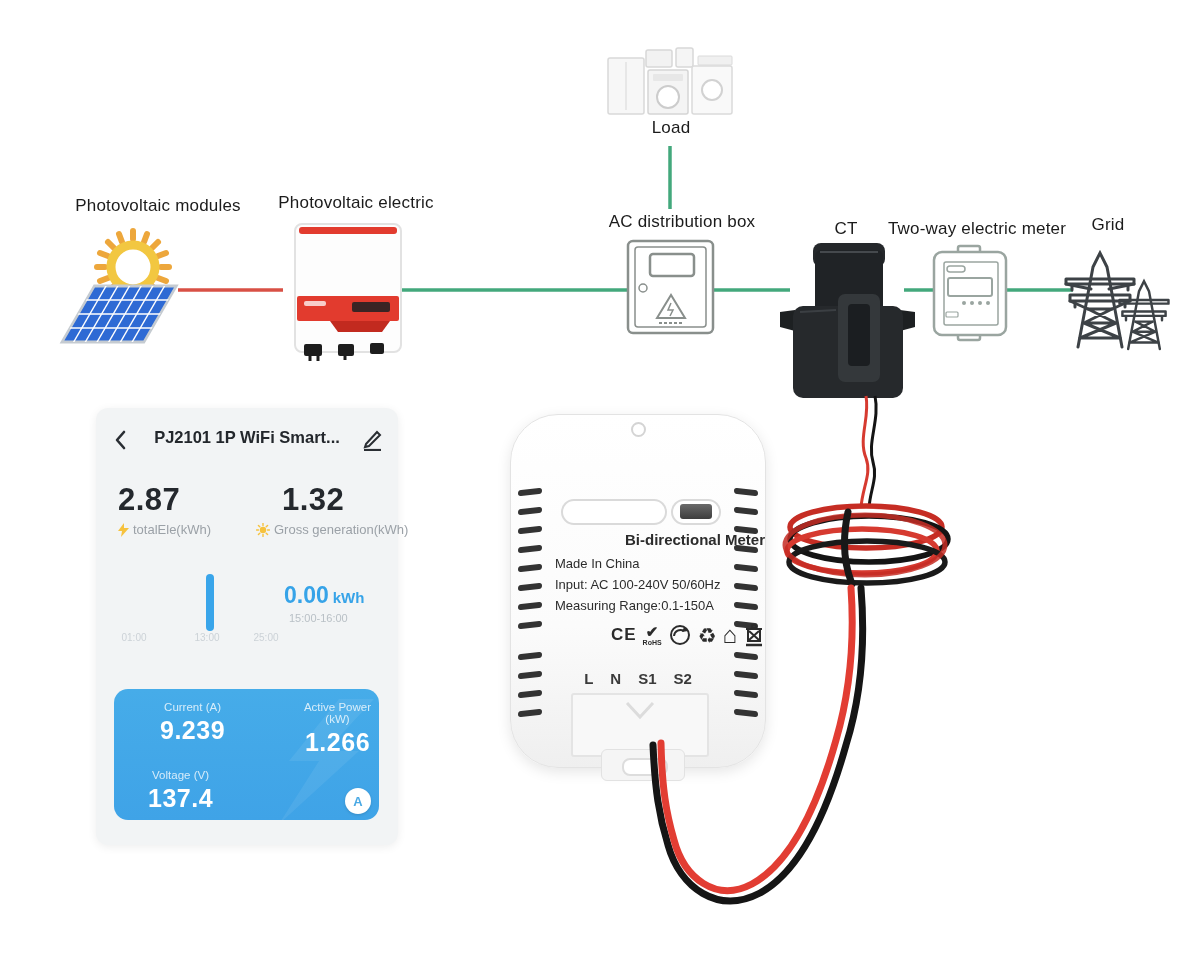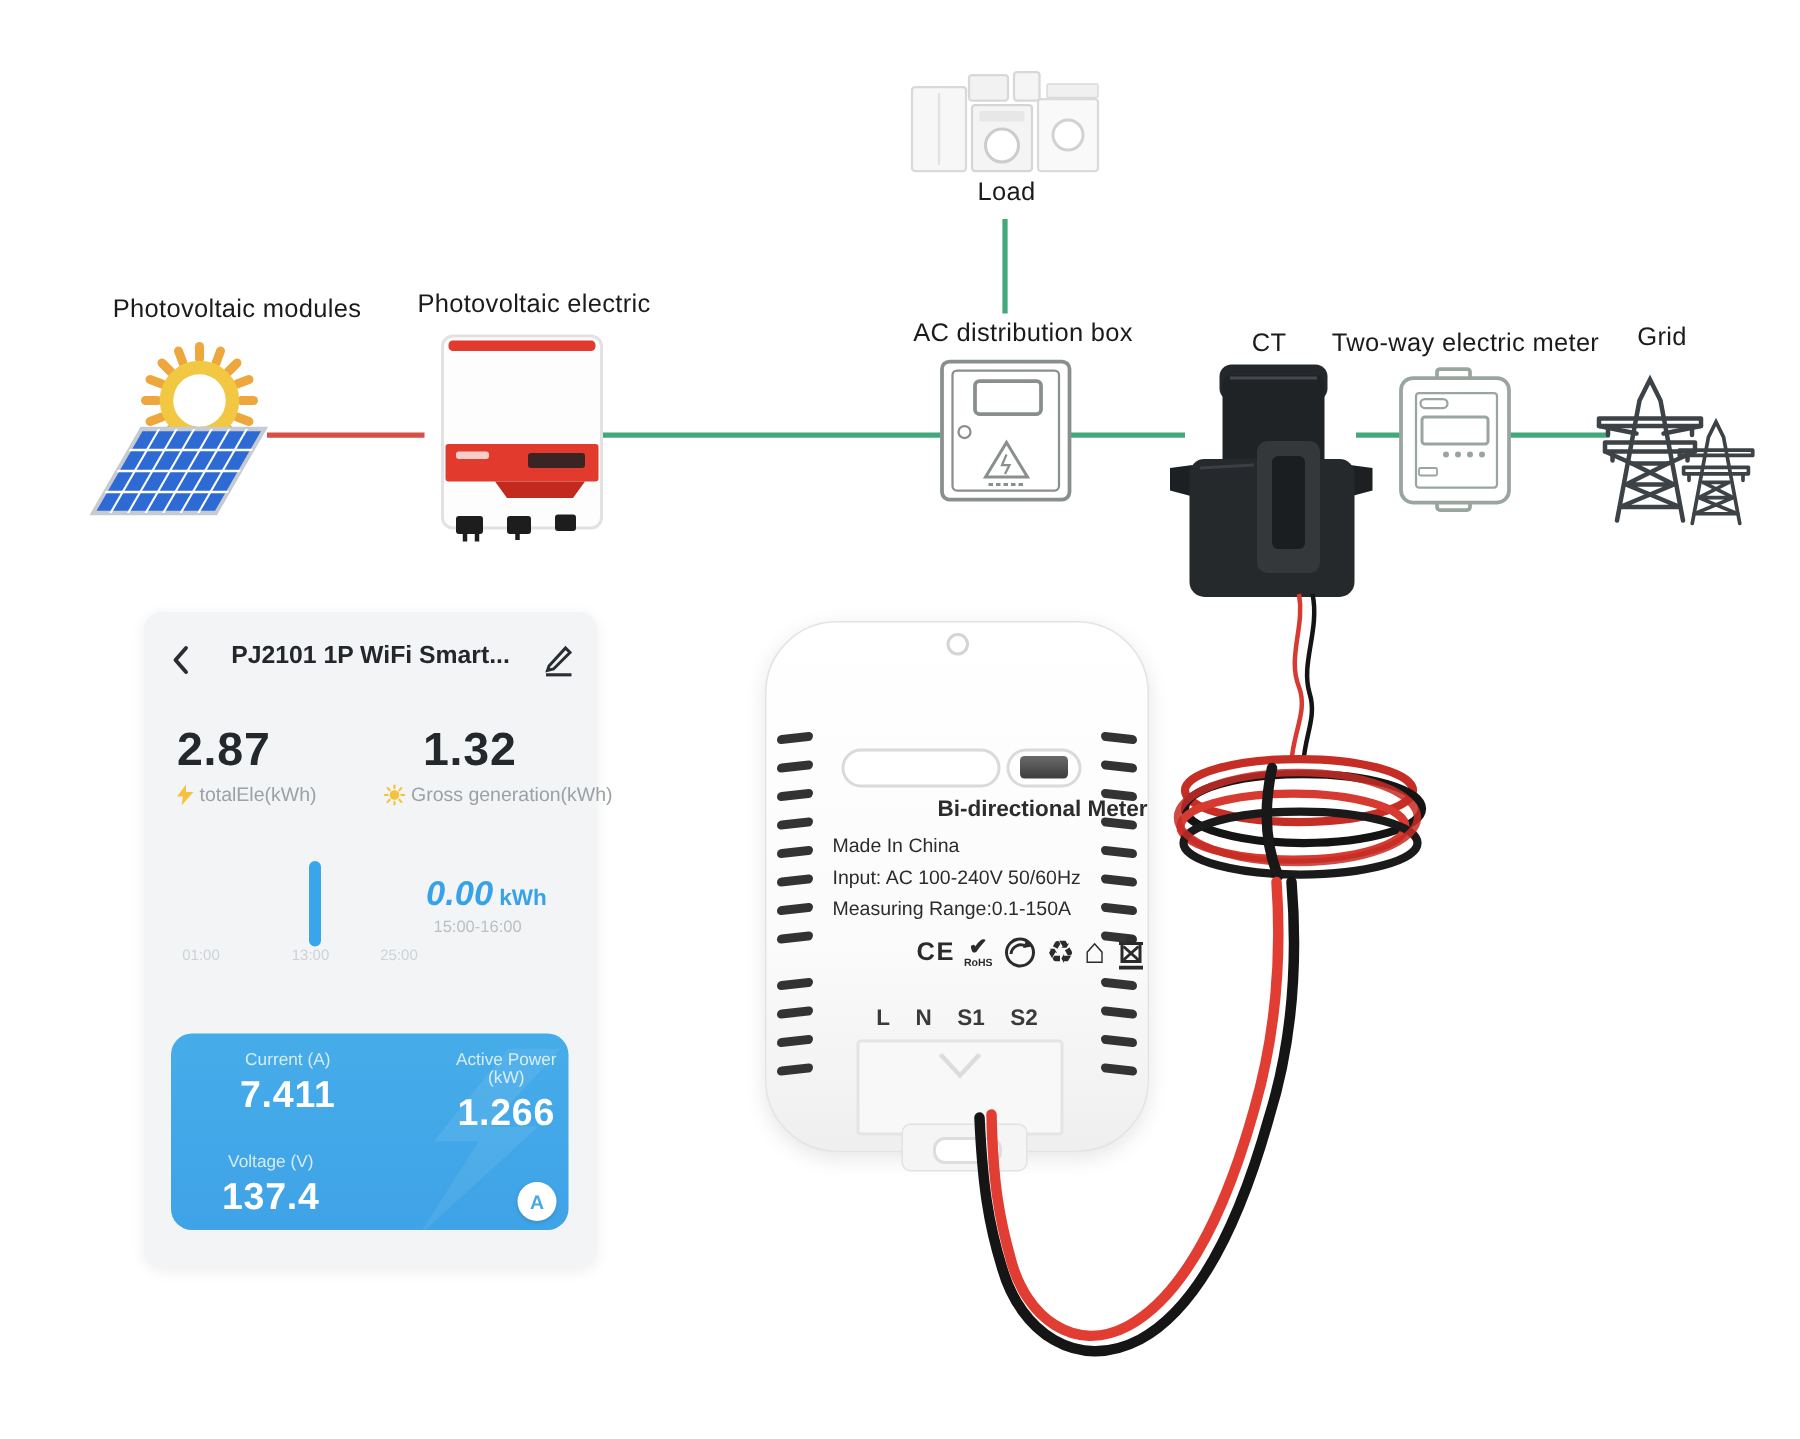--- a/index.html
+++ b/index.html
@@ -18,21 +18,21 @@
              font-size:16.5px;font-weight:700;color:#23272c;white-space:nowrap;}
   .back-btn{position:absolute;left:14px;top:5px;width:24px;height:24px;}
   .edit-btn{position:absolute;right:14px;top:5px;width:24px;height:24px;}
   .stat-value{font-size:31px;font-weight:700;color:#24282d;letter-spacing:.5px;}
   .stat-label{margin-top:4px;font-size:13px;color:#9ba1a7;display:flex;align-items:center;gap:4px;white-space:nowrap;}
   .stat1{position:absolute;left:22px;top:74px;}
   .stat2{position:absolute;left:160px;top:74px;}
   .stat2 .stat-value{margin-left:26px;}
   .chart-bar{position:absolute;left:110px;top:166px;width:8px;height:57px;border-radius:4px;background:#39a5ea;}
   .sel-value{position:absolute;left:188px;top:174px;font-weight:700;color:#36a3e8;white-space:nowrap;}
-  .sel-value .v{font-size:23px;font-style:italic;} .sel-value .u{font-size:15px;margin-left:4px;}
+  .sel-value .v{font-size:23px;} .sel-value .u{font-size:15px;margin-left:4px;}
   .sel-range{position:absolute;left:193px;top:204px;font-size:11px;color:#b9c0c6;}
   .tick{position:absolute;top:224px;font-size:10px;color:#ccd2d7;transform:translateX(-50%);}
   .bluecard{position:absolute;left:18px;top:281px;width:265px;height:131px;border-radius:14px;
             background:linear-gradient(180deg,#46ace9,#3fa3e7);overflow:hidden;text-align:center;}
   .bc-label{font-size:11.5px;color:rgba(255,255,255,.78);}
   .bc-value{font-size:25px;font-weight:700;color:#fff;letter-spacing:.5px;margin-top:3px;}
   .bc-cell1{position:absolute;left:46px;top:12px;}
   .bc-cell2{position:absolute;left:158px;top:12px;margin-left:24px;}
   .bc-cell3{position:absolute;left:34px;top:80px;}
   .bc-badge{position:absolute;right:8px;bottom:6px;width:26px;height:26px;border-radius:50%;
@@ -269,21 +269,21 @@
     <div class="tick" style="left:38px;">01:00</div>
     <div class="tick" style="left:111px;">13:00</div>
     <div class="tick" style="left:170px;">25:00</div>
 
     <div class="bluecard">
       <svg class="wm" style="left:130px;top:10px;" width="140" height="125" viewBox="0 0 140 125">
         <polygon points="95,0 45,62 75,62 35,125 115,52 82,52 130,0"></polygon>
       </svg>
       <div class="bc-cell1">
         <div class="bc-label">Current (A)</div>
-        <div class="bc-value">7.411</div>
+        <div class="bc-value">9.239</div>
       </div>
       <div class="bc-cell2">
         <div class="bc-label">Active Power (kW)</div>
         <div class="bc-value">1.266</div>
       </div>
       <div class="bc-cell3">
         <div class="bc-label">Voltage (V)</div>
         <div class="bc-value">137.4</div>
       </div>
       <div class="bc-badge">A</div>

